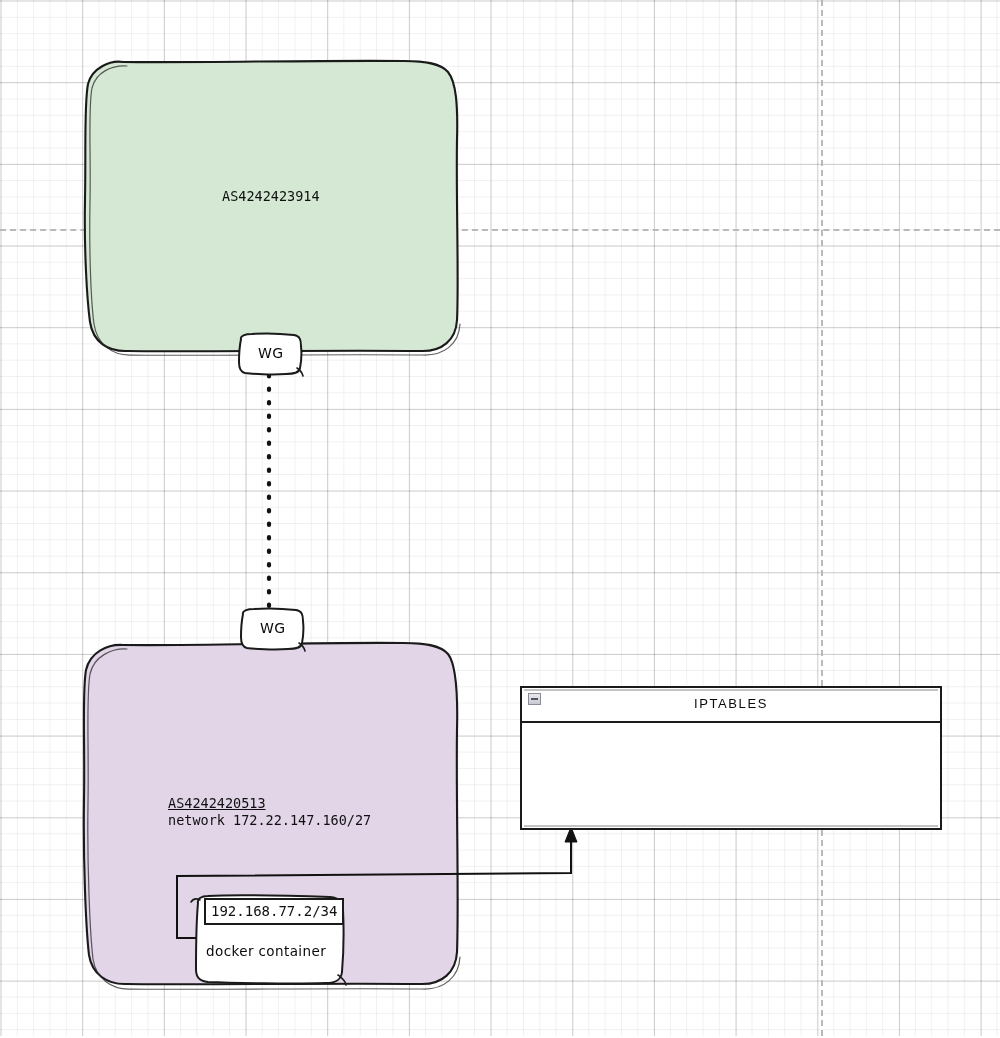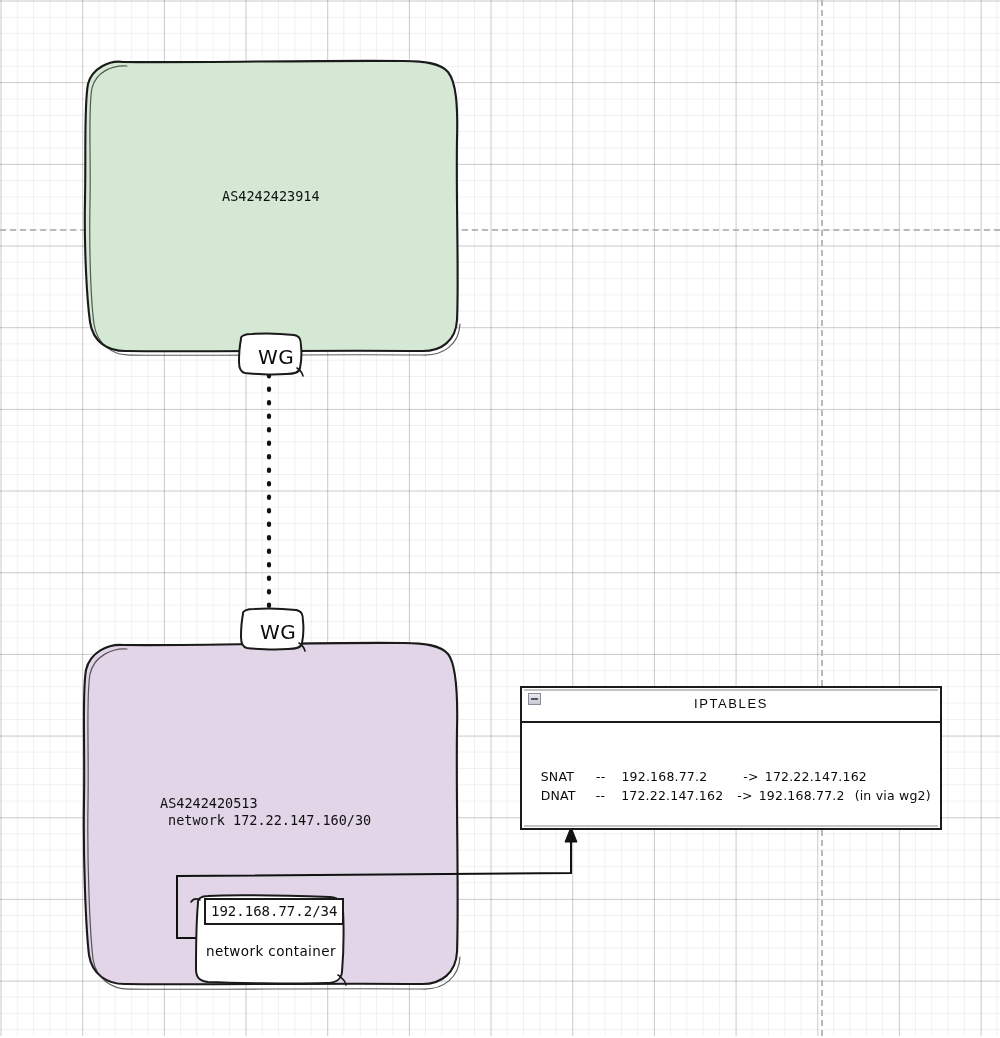--- a/index.html
+++ b/index.html
@@ -57,21 +57,21 @@
     pointer-events: none;
   }
   .mono-lbl {
     font-family: "DejaVu Sans Mono", "Liberation Mono", monospace;
     font-size: 13.5px;
     color: #101010;
     line-height: 17px;
   }
   .hand-lbl {
     font-family: "DejaVu Sans", sans-serif;
-    font-size: 20px;
+    font-size: 14px;
     color: #0a0a0a;
     letter-spacing: 0.4px;
   }
   .rules-text {
     font-family: "DejaVu Sans", sans-serif;
     font-size: 12.5px;
     color: #0a0a0a;
     letter-spacing: 0.2px;
     line-height: 19px;
   }
@@ -181,36 +181,30 @@
       <rect x="521" y="687" width="420" height="142" fill="#ffffff" stroke="#1a1a1a" stroke-width="2"></rect>
       <line x1="521" y1="722" x2="941" y2="722" stroke="#1a1a1a" stroke-width="1.8"></line>
 
       <line x1="524" y1="690" x2="938" y2="690" stroke="#3a3a3a" stroke-width="1" opacity="0.6"></line>
       <line x1="524" y1="826" x2="938" y2="826" stroke="#3a3a3a" stroke-width="1" opacity="0.6"></line>
     </g>
   </svg>
 
   <div class="lbl mono-lbl" style="left:222px; top:188px;">AS4242423914</div>
 
-  <div class="lbl mono-lbl" style="left:160px; top:795px;">AS4242420513</div>
-  <div class="lbl mono-lbl" style="left:168px; top:812px;">network 172.22.147.160/30</div>
+  <div class="lbl mono-lbl" style="left:168px; top:795px;text-decoration:underline;">AS4242420513</div>
+  <div class="lbl mono-lbl" style="left:168px; top:812px;">network 172.22.147.160/27</div>
 
   <div class="lbl hand-lbl" style="left:258px; top:345px;">WG</div>
 
   <div class="lbl hand-lbl" style="left:260px; top:620px;">WG</div>
 
   <div class="lbl mono-lbl" style="left:211px; top:903px; font-size:14px;">192.168.77.2/34</div>
 
-  <div class="lbl hand-lbl" style="left:206px; top:943px; font-size:13.5px;">network container</div>
+  <div class="lbl hand-lbl" style="left:206px; top:943px; font-size:13.5px;">docker container</div>
 
   <div class="minbtn" style="left:528px; top:693px;"></div>
 
   <div class="lbl title-text" style="left:694px; top:696px;">IPTABLES</div>
 
-  <div class="lbl rules-text" style="left:524px; top:748px;">
-    <span>SNAT</span><span style="display:inline-block;width:22px;"></span><span>--</span><span style="display:inline-block;width:16px;"></span><span>192.168.77.2</span><span style="display:inline-block;width:36px;"></span><span>-&gt;</span><span style="display:inline-block;width:6px;"></span><span>172.22.147.162</span>
-  </div>
-
-  <div class="lbl rules-text" style="left:524px; top:767px;">
-    <span>DNAT</span><span style="display:inline-block;width:20px;"></span><span>--</span><span style="display:inline-block;width:16px;"></span><span>172.22.147.162</span><span style="display:inline-block;width:14px;"></span><span>-&gt;</span><span style="display:inline-block;width:6px;"></span><span>192.168.77.2</span><span style="display:inline-block;width:10px;"></span><span>(in via wg2)</span>
-  </div>
+
 
 </div>
 
 </body></html>

